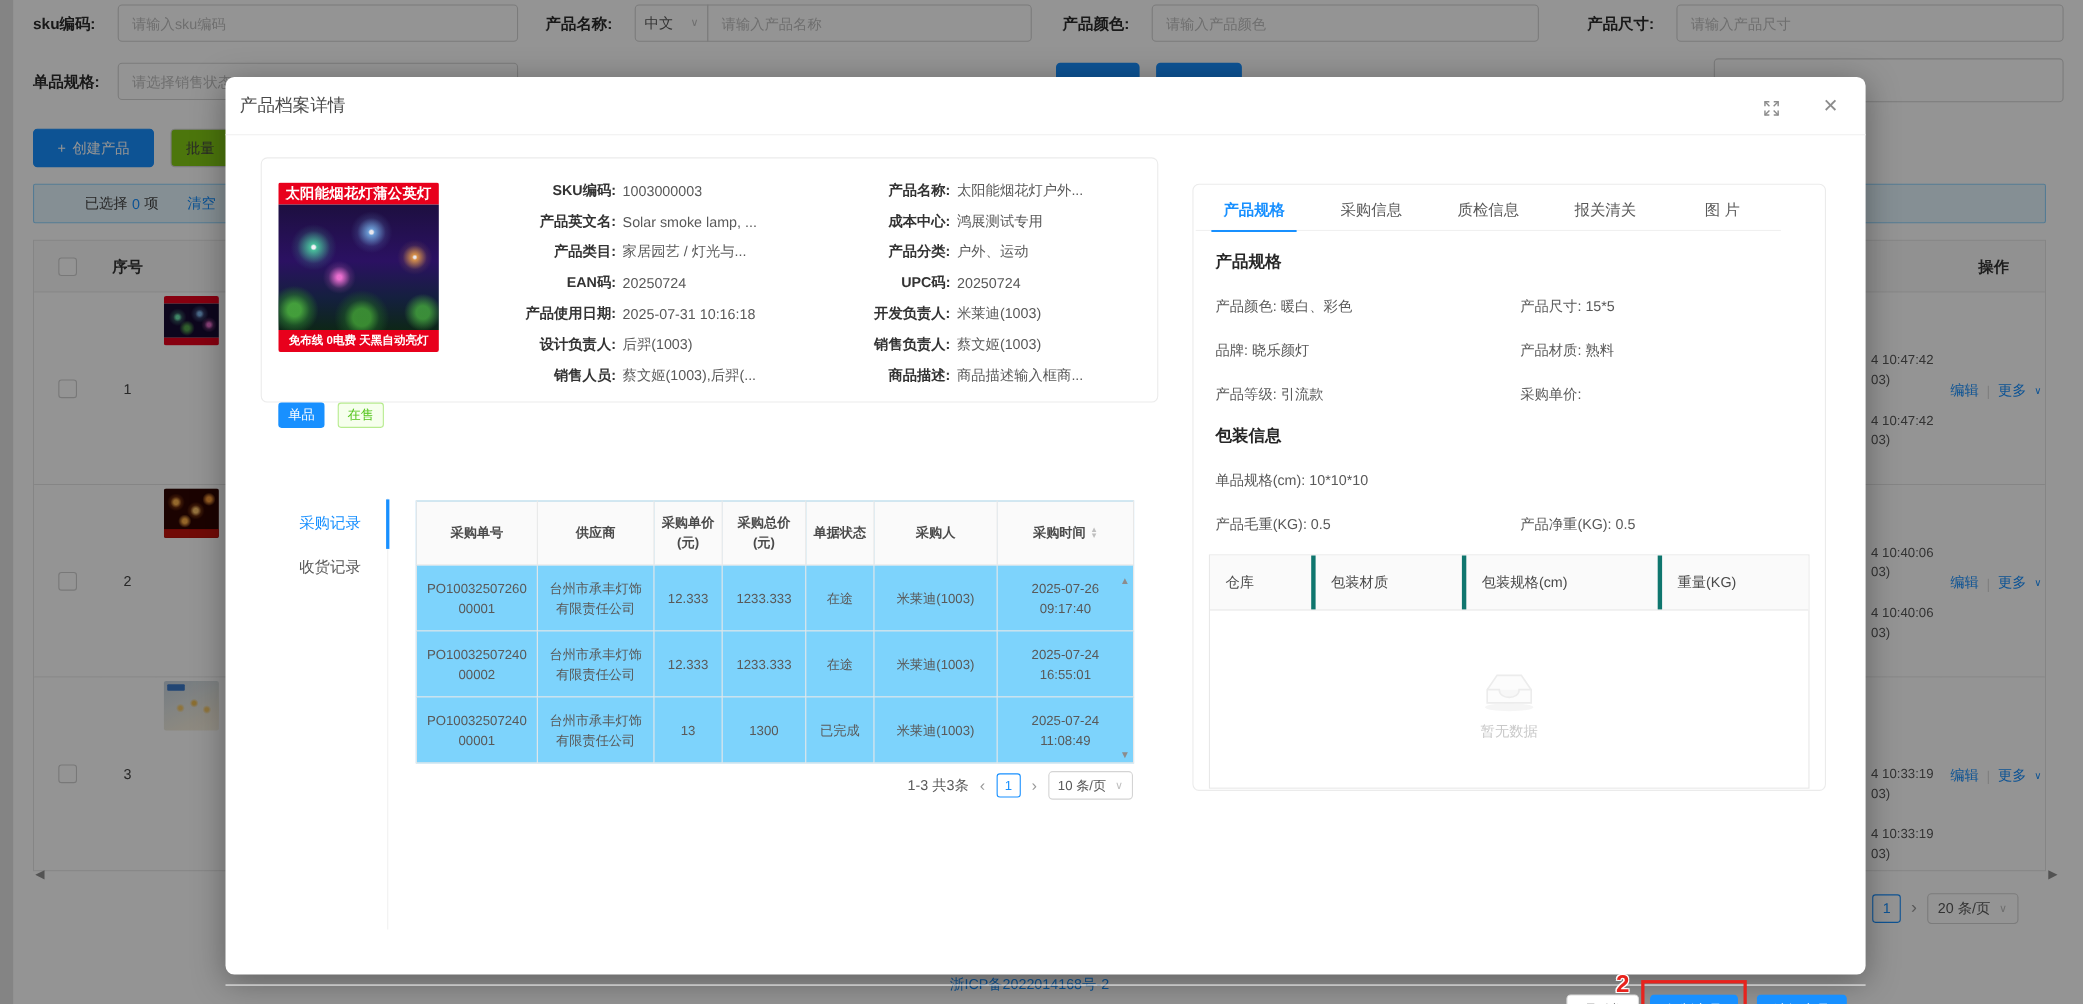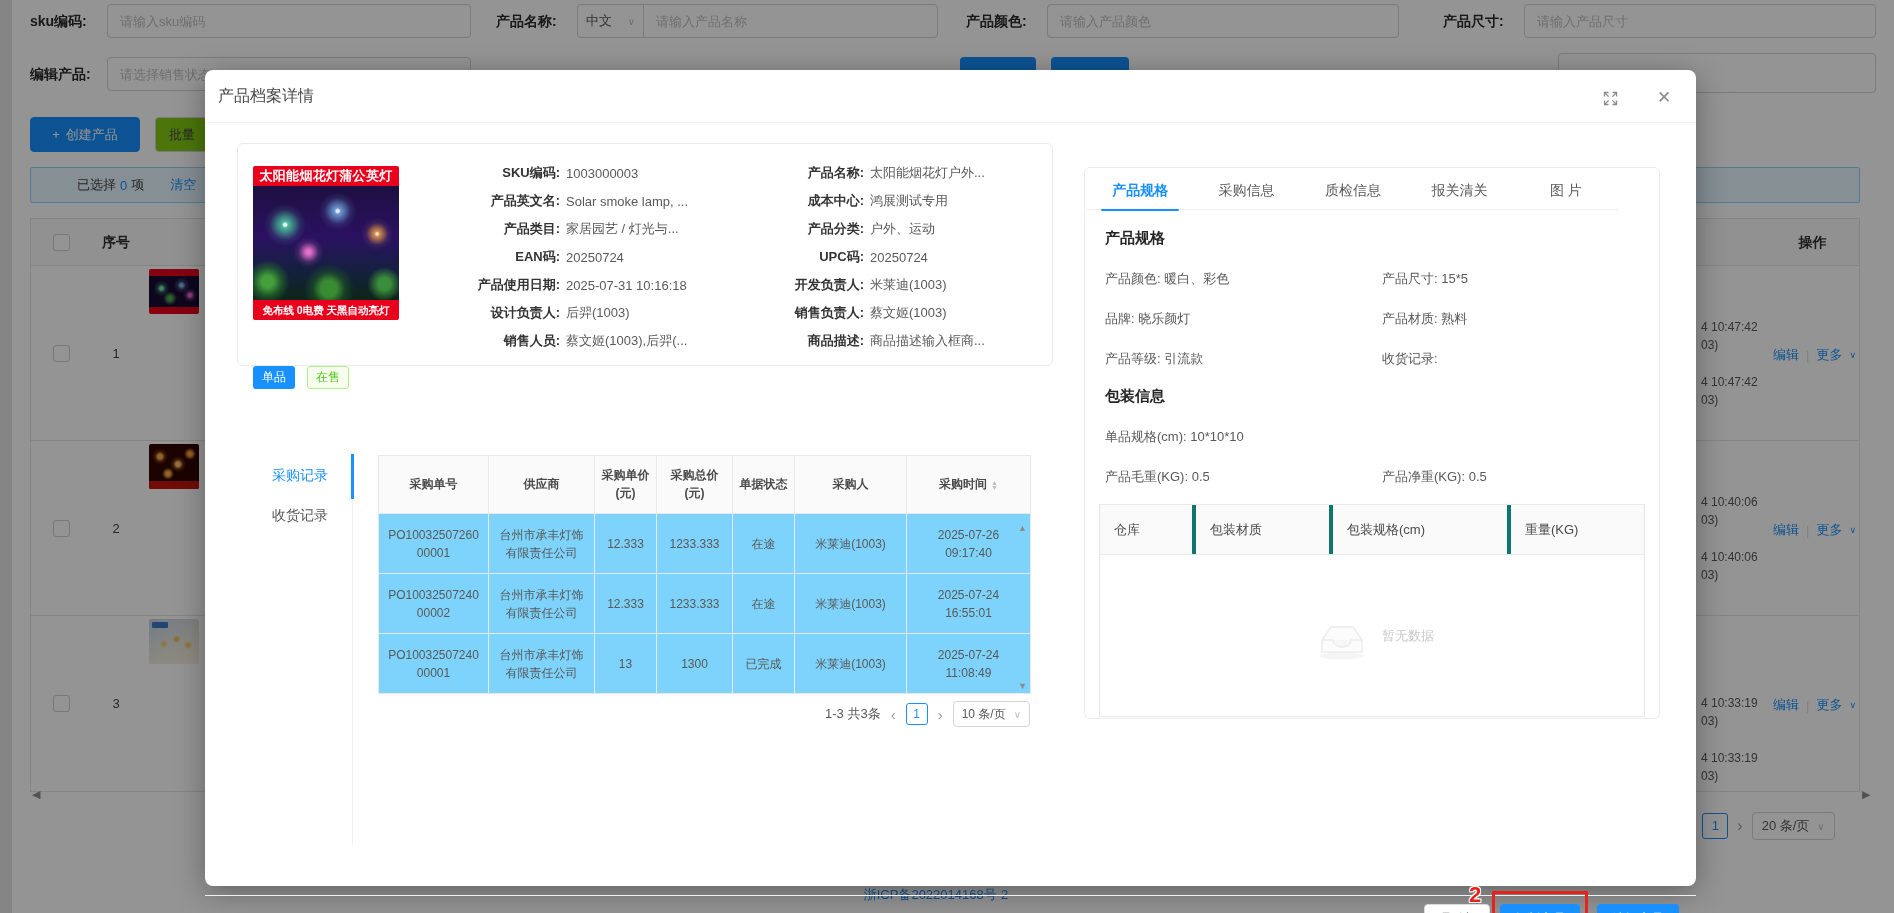--- a/index.html
+++ b/index.html
@@ -137,21 +137,21 @@
   .dtab { flex:1; text-align:center; font-size:14px; color:#595959; padding-top:14px; cursor:pointer; }
   .dtab.active { color:#1890ff; font-weight:600; }
   .dtab.active .ul { display:block; height:2px; background:#1890ff; margin:9px 14px 0; border-radius:1px; }
   .c3 h3 { font-size:15px; font-weight:700; color:#262626; margin:19px 0 0 20px; }
   .srow { display:flex; margin:22px 0 0 20px; font-size:13px; color:#595959; }
   .srow span.half { width:50%; white-space:nowrap; }
   .ptable { position:absolute; left:14px; right:14px; top:336px; bottom:1px; border:1px solid #e8e8e8; }
   .pt-head { display:flex; height:50px; background:#fafafa; border-bottom:1px solid #e8e8e8; }
   .pt-h { font-size:13px; color:#4a4a4a; line-height:49px; padding-left:14px; border-right:4px solid #0f766e; }
   .pt-h:last-child { border-right:none; }
-  .pt-body { position:absolute; left:0; right:0; top:50px; bottom:0; display:flex; flex-direction:row;
+  .pt-body { position:absolute; left:0; right:0; top:50px; bottom:0; display:flex; flex-direction:column;
              align-items:center; justify-content:center; gap:8px; }
   .empty-txt { font-size:13px; color:#c9c9c9; }
 
   .m-footer { position:absolute; left:0; right:0; top:825px; height:44px; border-top:1px solid #f0f0f0; }
   .mbtn { position:absolute; height:30px; border-radius:4px; font-size:13px; cursor:pointer; border:1px solid transparent;
           display:flex; align-items:center; justify-content:center; }
   .mbtn.cancel { left:1219px; top:8px; width:66px; background:#fff; border-color:#d9d9d9; color:#595959; }
   .mbtn.copy { left:1295px; top:8px; width:80px; background:#1890ff; color:#fff; }
   .mbtn.edit { left:1392px; top:8px; width:82px; background:#1890ff; color:#fff; }
   .red-box { position:absolute; left:1287px; top:-5px; width:96px; height:47px; border:3px solid #e7231d; z-index:3; pointer-events:none; }
@@ -172,21 +172,21 @@
     <div class="f-select" style="left:577px;top:4px;width:67px">
       <span>中文</span>
       <span class="chev">∨</span>
     </div>
     <input class="f-input no-lrad" style="left: 643px; top: 4px; width: 295px;" placeholder="请输入产品名称">
     <span class="f-label" style="left:966px;top:4px">产品颜色:</span>
     <input class="f-input" style="left: 1047px; top: 4px; width: 352px;" placeholder="请输入产品颜色">
     <span class="f-label" style="left:1443px;top:4px">产品尺寸:</span>
     <input class="f-input" style="left: 1524px; top: 4px; width: 352px;" placeholder="请输入产品尺寸">
 
-    <span class="f-label" style="left:30px;top:57px">编辑产品:</span>
+    <span class="f-label" style="left:30px;top:57px">单品规格:</span>
     <input class="f-input" style="left: 107px; top: 57px; width: 364px;" placeholder="请选择销售状态">
     <button class="stub-btn" style="left:960px;top:57px;width:76px;height:35px"></button>
     <button class="stub-btn" style="left:1051px;top:57px;width:78px;height:35px"></button>
     <input class="f-input" style="left: 1558px; top: 53px; width: 318px; height: 40px;">
 
     <button class="btn primary" style="left:30px;top:117px;width:110px;height:35px">
       <span>+</span>
       <span>创建产品</span>
     </button>
     <button class="btn ghost" style="left:155px;top:117px;width:86px;height:35px">
@@ -467,21 +467,21 @@
         <div class="srow">
           <span class="half"><span>产品颜色:</span> <span>暖白、彩色</span></span>
           <span class="half"><span>产品尺寸:</span> <span>15*5</span></span>
         </div>
         <div class="srow">
           <span class="half"><span>品牌:</span> <span>晓乐颜灯</span></span>
           <span class="half"><span>产品材质:</span> <span>熟料</span></span>
         </div>
         <div class="srow">
           <span class="half"><span>产品等级:</span> <span>引流款</span></span>
-          <span class="half"><span>收货记录:</span> <span></span></span>
+          <span class="half"><span>采购单价:</span> <span></span></span>
         </div>
         <h3>包装信息</h3>
         <div class="srow">
           <span class="half"><span>单品规格(cm):</span> <span>10*10*10</span></span>
         </div>
         <div class="srow">
           <span class="half"><span>产品毛重(KG):</span> <span>0.5</span></span>
           <span class="half"><span>产品净重(KG):</span> <span>0.5</span></span>
         </div>
         <div class="ptable">

